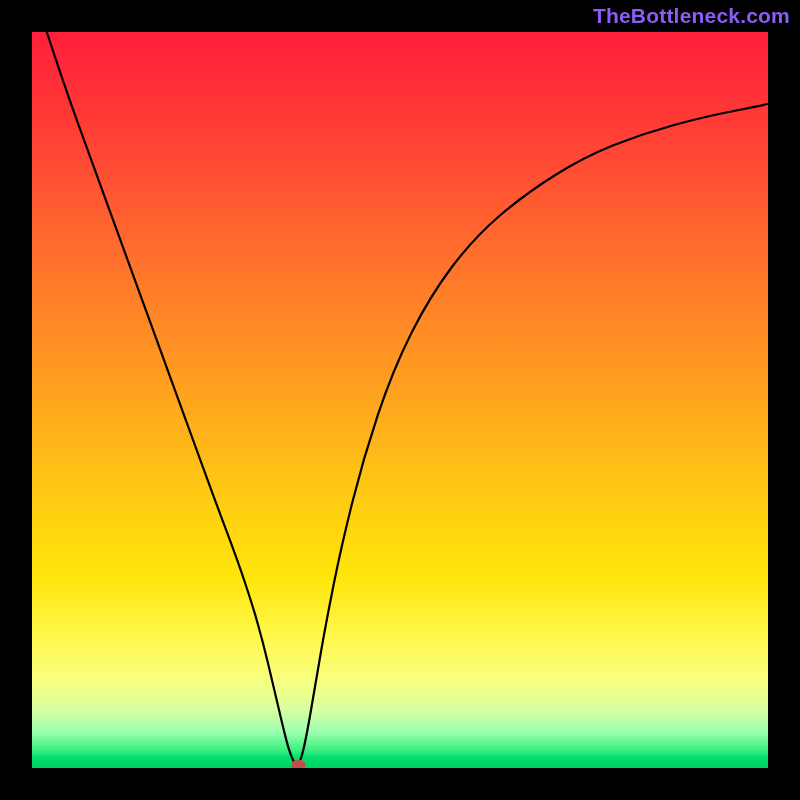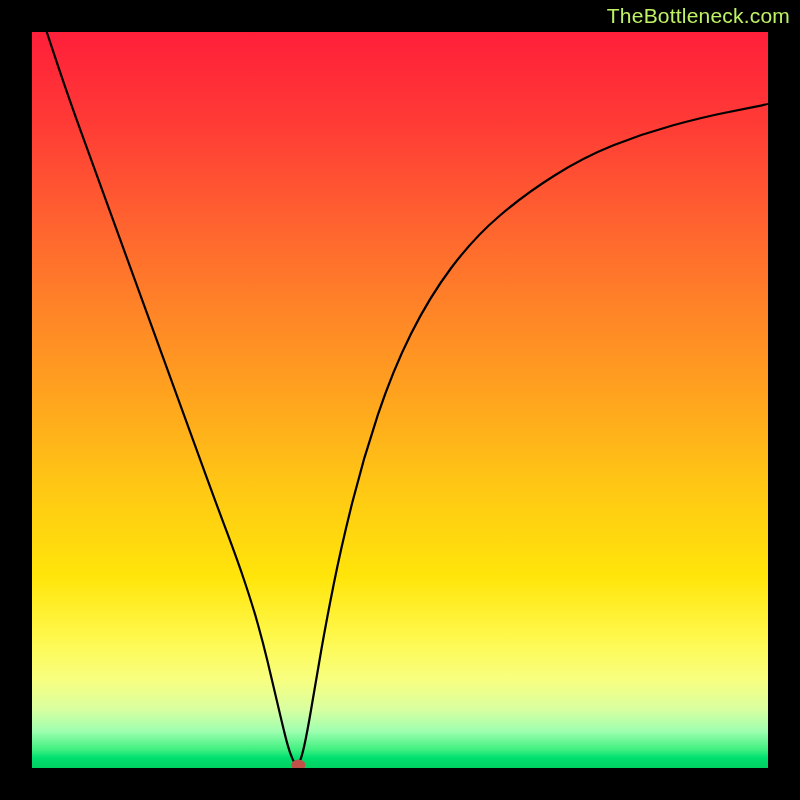--- a/index.html
+++ b/index.html
@@ -46,23 +46,23 @@
     position: absolute;
     left: 0;
     top: 0;
     width: 736px;
     height: 736px;
   }
   .watermark {
     position: absolute;
     top: 4px;
     right: 10px;
-    color: #bef264;
+    color: #8b5cf6;
     font-size: 21px;
-    font-weight: 400;
+    font-weight: 700;
     letter-spacing: 0.2px;
     user-select: none;
   }
   
   .dot {
     fill: #c05048;
   }
   .curve {
     fill: none;
     stroke: #000;

